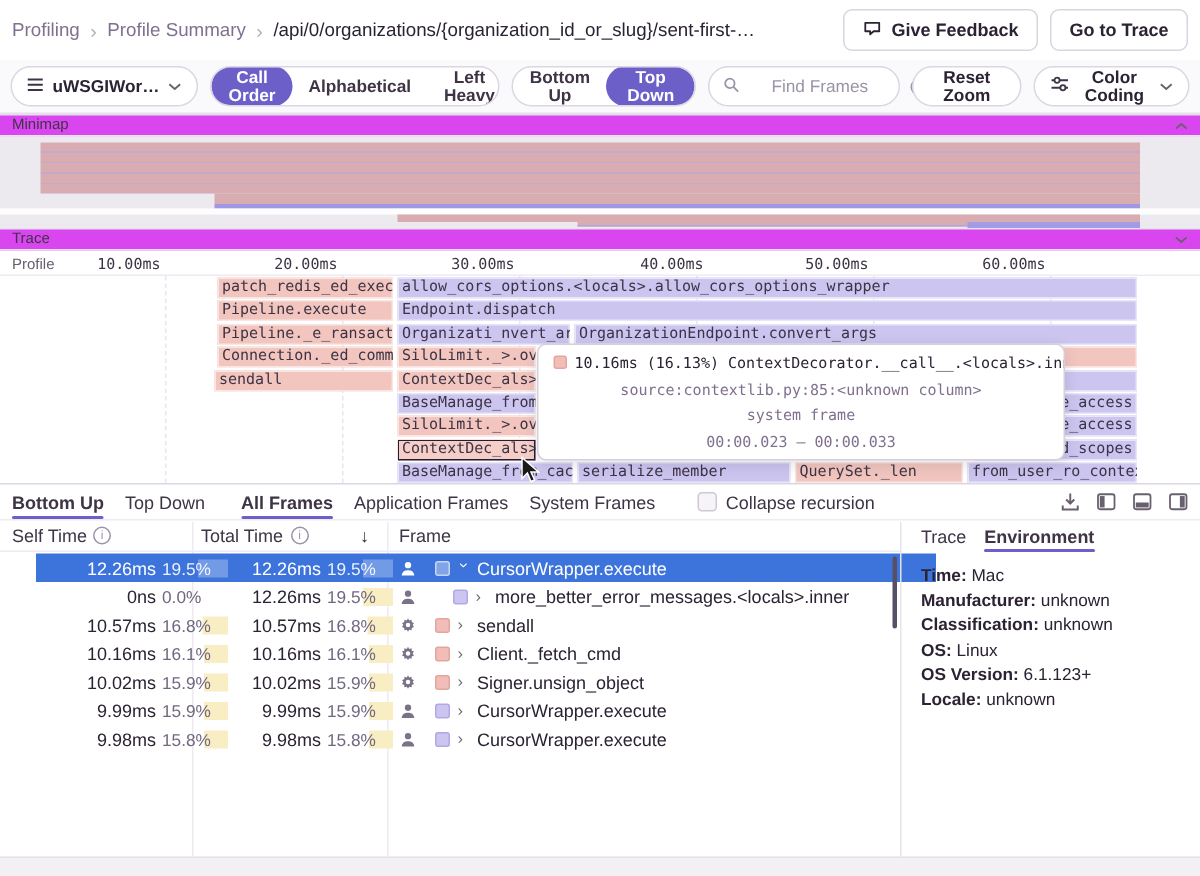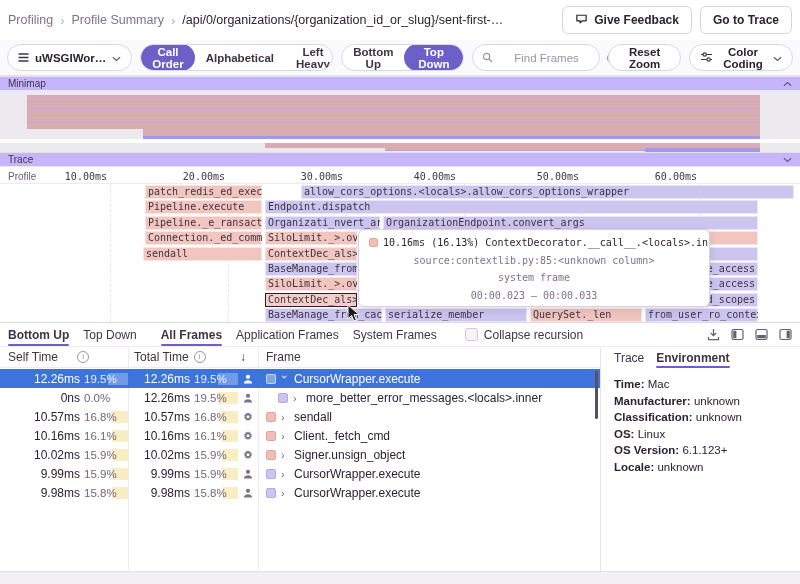--- a/index.html
+++ b/index.html
@@ -28,21 +28,21 @@
              color:#3E3446; background:transparent; border:none; border-radius:16px; cursor:pointer; }
   .seg-btn.active { background:#6C5FC7; color:#fff; }
   .searchbox { display:inline-flex; align-items:center; gap:21px; height:27px; width:128px; background:#fff;
                border:1px solid #DBD6E1; border-radius:16px; padding:0 9px; }
   .searchbox input { border:none; outline:none; width:72px; font-size:11.5px; color:#2B2233; background:transparent;
                      font-family:"Liberation Sans", sans-serif; }
   .searchbox input::placeholder { color:#9B93A7; }
   .info-i { width:12px; height:12px; border:1px solid #9B93A7; border-radius:50%; color:#9B93A7;
             font-size:8px; line-height:10px; text-align:center; font-style:normal; flex:none; display:inline-block; }
   
-  .sect-head { position:absolute; left:0; width:800px; height:15px; background:#c4b5fd; border-top:1px solid #E4E0E9;
+  .sect-head { position:absolute; left:0; width:800px; height:15px; background:#d946ef; border-top:1px solid #E4E0E9;
                border-bottom:1px solid #EAE6EE; font-size:10px; color:#3E3446; display:flex; align-items:center; padding:0 8px; }
   .sect-head .chev-ico { margin-left:auto; display:flex; }
   
   .minimap-body { position:absolute; left:0; top:91px; width:800px; height:61px; background:#ECEAEF; overflow:hidden; }
   .mm { position:absolute; }
   .mm-bigpink { left:27px; top:4px; width:733px; height:34px;
     background:repeating-linear-gradient(to bottom, #D9ACB2 0 6px, #C3A9CC 6px 7px); }
   .mm-pink2 { left:143px; top:38px; width:617px; height:7px; background:#D9ACB2; }
   .mm-blue1 { left:143px; top:45px; width:617px; height:3px; background:#9E99E2; }
   .mm-white { left:0; top:48px; width:800px; height:4px; background:#FDFDFE; }
@@ -82,26 +82,26 @@
   .ptab.active::after { content:''; position:absolute; left:0; right:0; bottom:0; height:2px; background:#6C5FC7; border-radius:2px; }
   .ptabs .group2 { display:flex; gap:14px; margin-left:10px; }
   .collapse-wrap { display:flex; align-items:center; gap:6px; margin-left:14px; }
   .checkbox { width:13px; height:13px; border:1px solid #CEC8D5; border-radius:3px; background:#F6F4F8; cursor:pointer; }
   .collapse-lab { font-size:12px; color:#3E3446; }
   .ptabs-icons { margin-left:auto; display:flex; align-items:center; gap:11px; }
   .ticon { display:flex; cursor:pointer; }
   
   .thead { position:absolute; left:0; top:25px; width:600px; height:20px; border-bottom:1px solid #EDEAF1;
            font-size:12px; color:#3E3446; }
-  .thead .h-self { position:absolute; left:8px; top:2px; display:flex; gap:19px; align-items:center;justify-content:flex-end; }
+  .thead .h-self { position:absolute; left:8px; top:2px; display:flex; gap:4px; align-items:center;justify-content:flex-end; }
   .thead .h-total { position:absolute; left:134px; top:2px; display:flex; gap:5px; align-items:center; }
   .thead .h-sort { position:absolute; left:240px; top:2px; font-size:12px; color:#3E3446; cursor:pointer; }
   .thead .h-frame { position:absolute; left:266px; top:2px; }
   .colline { position:absolute; top:25px; width:0; border-left:1px solid #EDEAF1; height:223px; }
-  .tbody { position:absolute; left:0; top:46px; width:600px; }
+  .tbody { position:absolute; left:0; top:46px; width:600px;padding-left:24px; }
   .trow { position:relative; width:600px; height:19px; display:flex; align-items:center; font-size:12px; cursor:pointer; }
   .trow.selected { background:#3D74DB; color:#fff; }
   .cell-self { width:128px; display:flex; justify-content:flex-end; align-items:center; flex:none; }
   .cell-total { width:130px; display:flex; justify-content:flex-end; align-items:center; flex:none; }
   .ms { color:#2B2233; text-align:right; }
   .trow.selected .ms { color:#fff; }
   .pctbox { position:relative; width:44px; margin-left:4px; padding-right:3px; flex:none; }
   .pctbar { position:absolute; right:0; top:1px; bottom:1px; background:#F8EDC3; z-index:0; }
   .trow.selected .pctbar { background:rgba(255,255,255,0.28); }
   .pct { position:relative; z-index:1; color:#71677F; font-size:11.5px; }
@@ -220,31 +220,31 @@
   <div class="sect-head" style="top:152px">
     <span>Trace</span>
     <span class="chev-ico">
         <svg width="9" height="6" viewBox="0 0 10 6">
           <path d="M1 1l4 3.5L9 1" fill="none" stroke="#69606F" stroke-width="1.3"></path>
         </svg>
       </span>
   </div>
   <div class="ruler">
     <span class="profile-lab">Profile</span>
-    <span id="ruler-ticks"><span class="tick-label" style="right: 693px;">10.00ms</span><span class="tick-label" style="right: 575px;">20.00ms</span><span class="tick-label" style="right: 457px;">30.00ms</span><span class="tick-label" style="right: 344px;">40.00ms</span><span class="tick-label" style="right: 221px;">50.00ms</span><span class="tick-label" style="right: 103px;">60.00ms</span></span>
+    <span id="ruler-ticks"><span class="tick-label" style="right: 693px;">10.00ms</span><span class="tick-label" style="right: 575px;">20.00ms</span><span class="tick-label" style="right: 457px;">30.00ms</span><span class="tick-label" style="right: 331px;">40.00ms</span><span class="tick-label" style="right: 221px;">50.00ms</span><span class="tick-label" style="right: 103px;">60.00ms</span></span>
   </div>
   <div class="flame" id="flame">
       <div class="gridline" style="left: 110px;"></div>
       <div class="gridline" style="left: 228px;"></div>
       <div class="gridline" style="left: 346px;"></div>
       <div class="gridline" style="left: 464px;"></div>
       <div class="gridline" style="left: 582px;"></div>
       <div class="gridline" style="left: 700px;"></div>
       <div class="frame red" style="left: 145px; top: 1px; width: 117px;">patch_redis_ed_execute</div>
-      <div class="frame purple" style="left: 265px; top: 1px; width: 493px; margin-left: 36px;">allow_cors_options.&lt;locals&gt;.allow_cors_options_wrapper</div>
+      <div class="frame purple" style="left: 265px; top: 1px; width: 493px;">allow_cors_options.&lt;locals&gt;.allow_cors_options_wrapper</div>
       <div class="frame red" style="left: 145px; top: 16px; width: 117px;">Pipeline.execute</div>
       <div class="frame purple" style="left: 265px; top: 16px; width: 493px;">Endpoint.dispatch</div>
       <div class="frame red" style="left: 145px; top: 32px; width: 117px;">Pipeline._e_ransaction</div>
       <div class="frame purple" style="left: 265px; top: 32px; width: 115px;">Organizati_nvert_args</div>
       <div class="frame purple" style="left: 383px; top: 32px; width: 375px;">OrganizationEndpoint.convert_args</div>
       <div class="frame red" style="left: 145px; top: 47px; width: 117px;">Connection._ed_command</div>
       <div class="frame red" style="left: 265px; top: 47px; width: 92px;">SiloLimit._&gt;.over</div>
       <div class="frame red" style="left: 700px; top: 47px; width: 58px;"></div>
       <div class="frame red" style="left: 143px; top: 63px; width: 119px;">sendall</div>
       <div class="frame red" style="left: 265px; top: 63px; width: 92px;">ContextDec_als&gt;.i</div>

